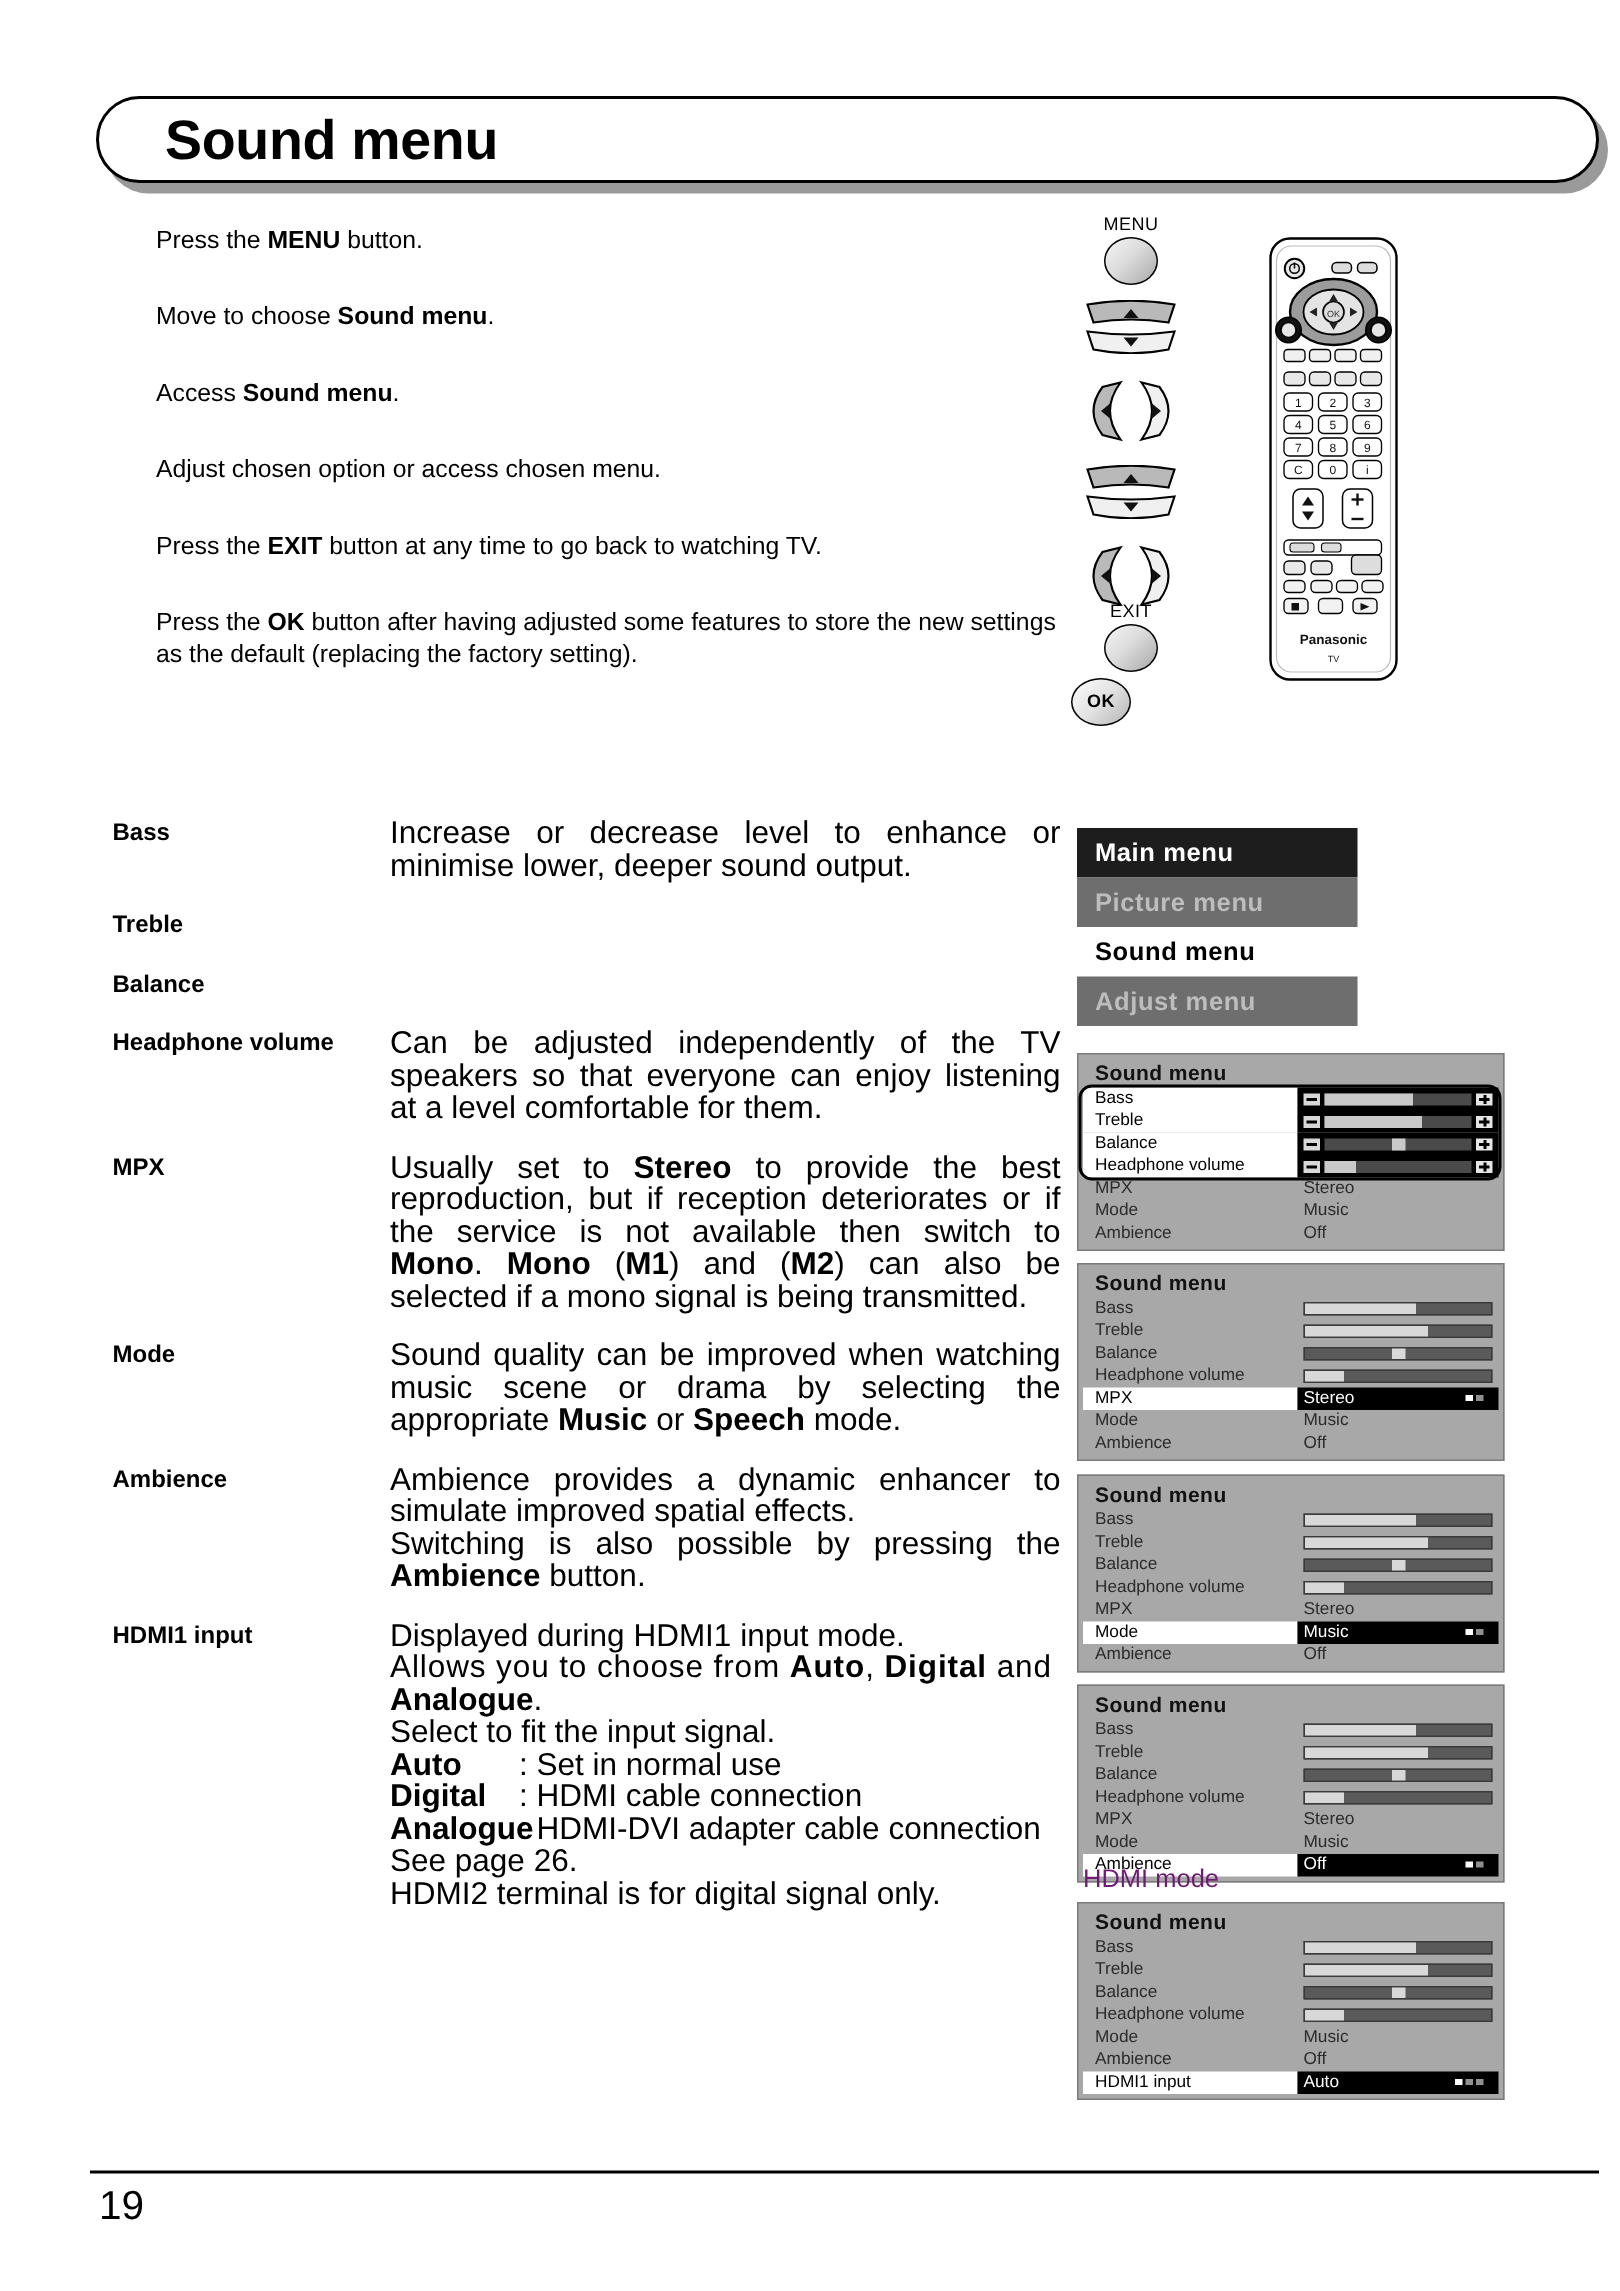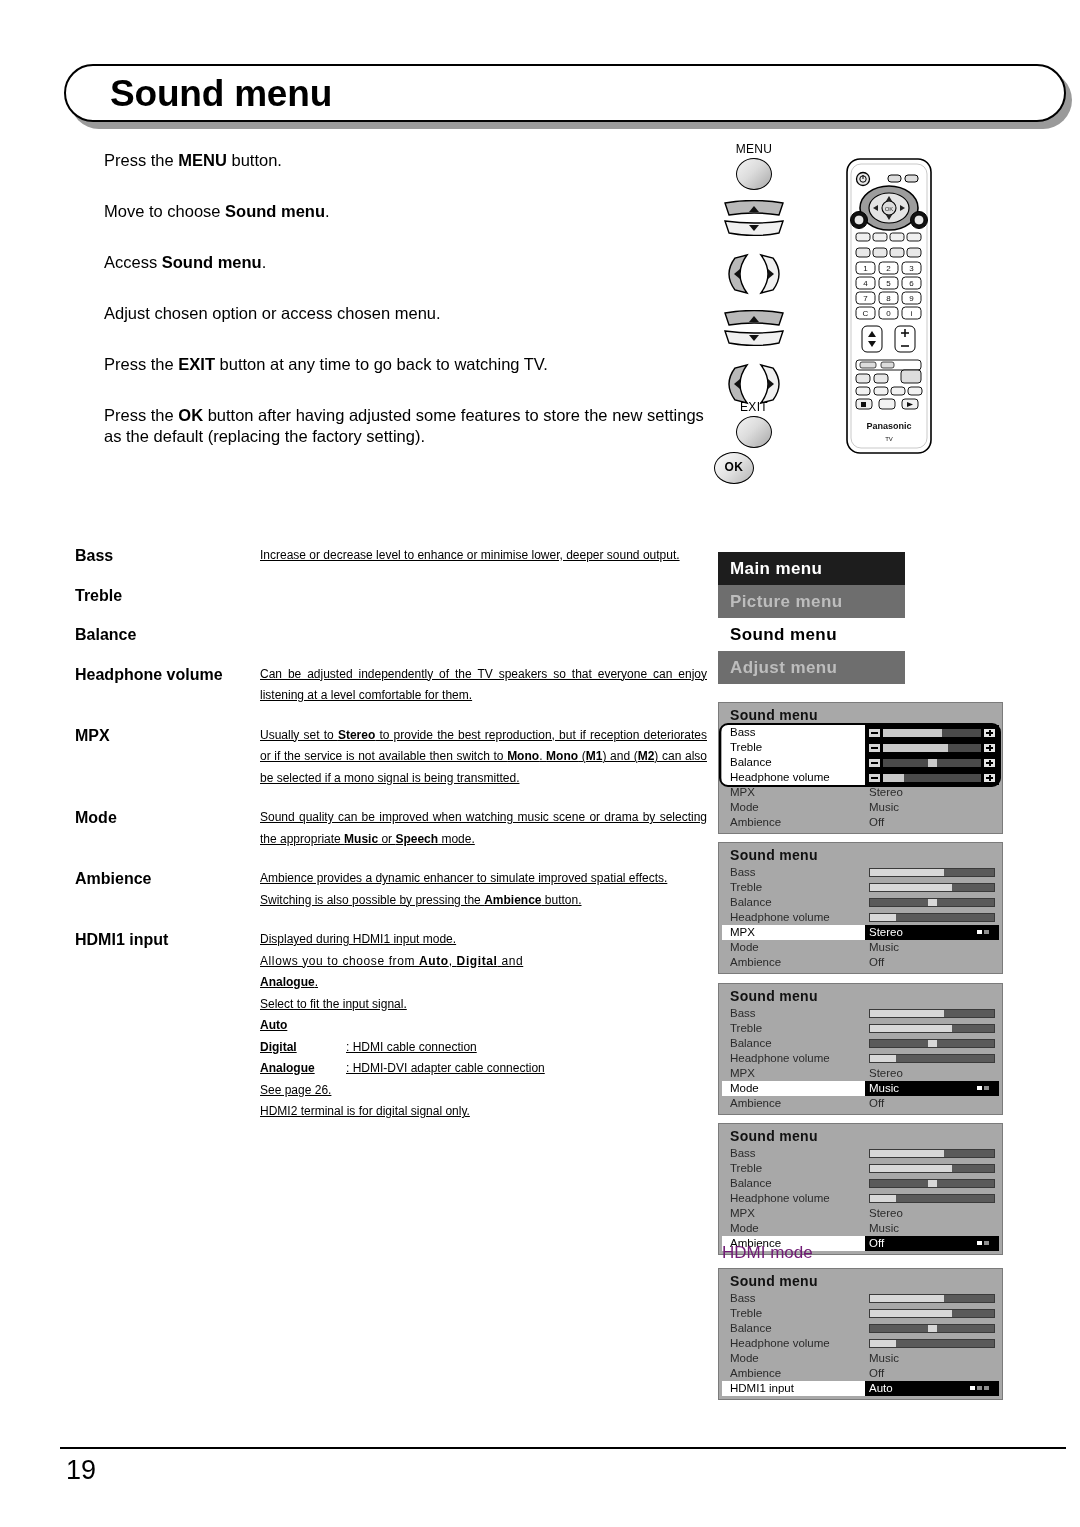--- a/index.html
+++ b/index.html
@@ -134,24 +134,23 @@
   }
   .feat-term {
     width: 185px;
     flex: 0 0 185px;
     font-size: 16px;
     font-weight: bold;
     line-height: 21.5px;
   }
   .feat-desc {
     flex: 1;
-    font-size: 12px;
+    font-size: 21px;
     line-height: 21.5px;
     text-align: justify;
-    text-decoration: underline;
   }
   .feat-desc b { font-weight: bold; }
   .feat-desc .spaced { letter-spacing: 0.6px; }
   .kv { display: flex; }
   .kv .k { width: 86px; flex: 0 0 86px; font-weight: bold; }
   .kv .v { flex: 1; }
 
   
   .mainmenu {
     position: absolute;
@@ -541,20 +540,21 @@
       <div class="feat-desc">Sound quality can be improved when watching music scene or drama by selecting the appropriate <b>Music</b> or <b>Speech</b> mode.</div>
     </div>
     <div class="feat-row">
       <div class="feat-term">Ambience</div>
       <div class="feat-desc">Ambience provides a dynamic enhancer to simulate improved spatial effects.<br>Switching is also possible by pressing the <b>Ambience</b> button.</div>
     </div>
     <div class="feat-row">
       <div class="feat-term">HDMI1 input</div>
       <div class="feat-desc">Displayed during HDMI1 input mode.<br><span class="spaced">Allows you to choose from <b>Auto</b>, <b>Digital</b> and</span><br><b>Analogue</b>.<br>Select to fit the input signal.<div class="kv">
           <span class="k">Auto</span>
+          <span class="v">: Set in normal use</span>
         </div><div class="kv">
           <span class="k">Digital</span>
           <span class="v">: HDMI cable connection</span>
         </div><div class="kv">
           <span class="k">Analogue</span>
           <span class="v">: HDMI-DVI adapter cable connection</span>
         </div>See page 26.<br>HDMI2 terminal is for digital signal only.</div>
     </div>
   </div>
 

